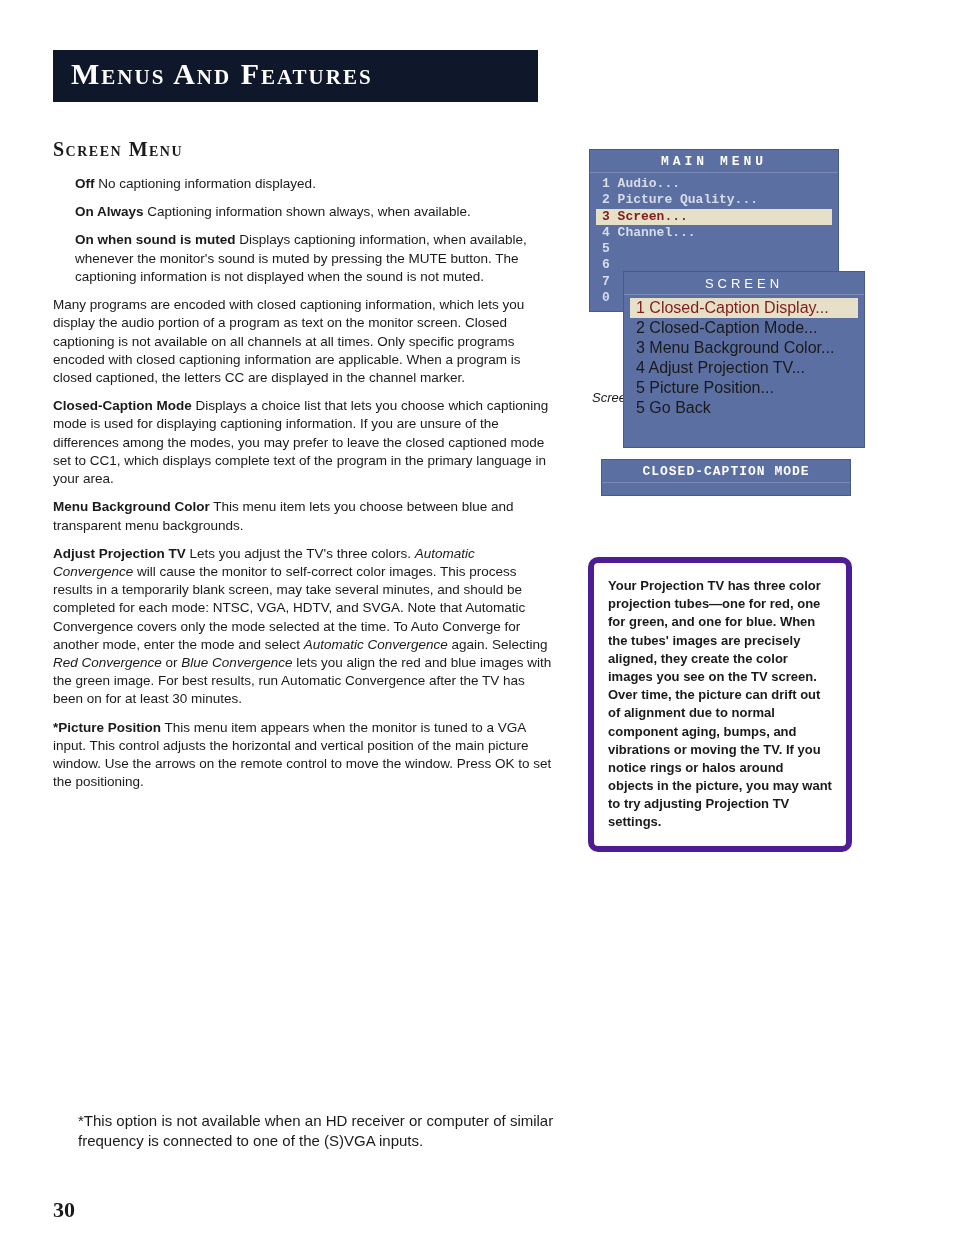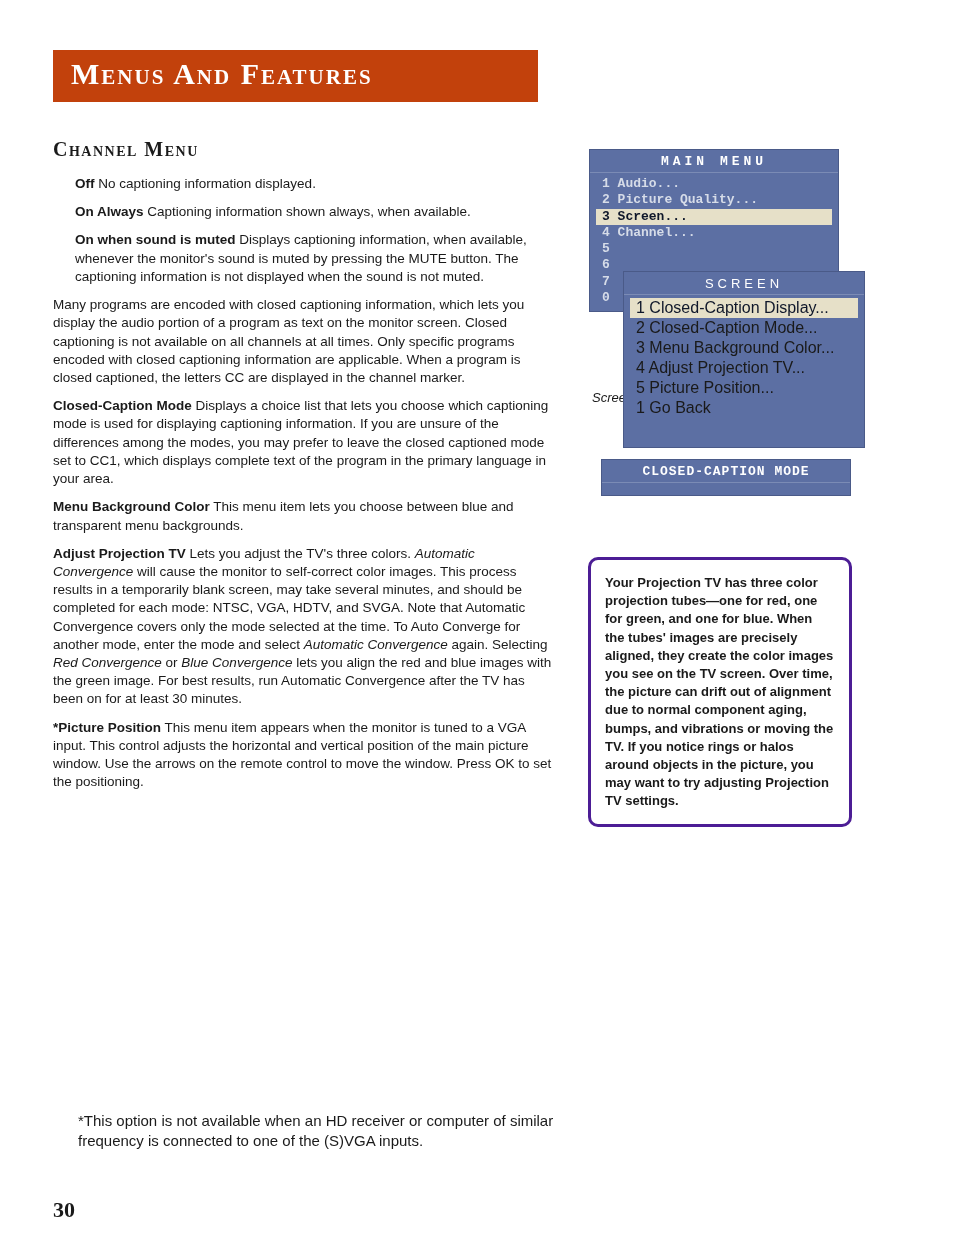--- a/index.html
+++ b/index.html
@@ -14,21 +14,21 @@
     position: relative;
     box-sizing: border-box;
   }
   .page {
     padding: 50px 53px 30px 53px;
     box-sizing: border-box;
     height: 100%;
     position: relative;
   }
   .header-bar {
-    background: #c2410c;
+    background: #0f172a;
     color: #fff;
     font-family: "Copperplate", "Copperplate Gothic", "Trebuchet MS", serif;
     font-weight: 700;
     font-size: 30px;
     letter-spacing: 1px;
     padding: 7px 5px 11px 18px;
     display: inline-block;
     text-transform: capitalize;
     width: 485px;
     box-sizing: border-box;
@@ -109,21 +109,21 @@
   .osd-items {
     padding: 3px 6px 5px 6px;
   }
   .osd-item {
     padding: 0 0 0 6px;
     line-height: 1.25;
     white-space: pre;
   }
   .osd-item.selected {
     background: #e6e0c8;
-    color: #0f172a;
+    color: #7f1d1d;
   }
   .osd-item.underline { }
   .osd-nested {
     margin-left: 20px;
     margin-top: -2px;
     background: #5c6fa3;
     box-shadow: 0 0 0 1px #4a5a88;
     width: 240px;
     padding-bottom: 24px;
   }
@@ -138,21 +138,21 @@
     font-size: 13px;
     color: #d6dce8;
     font-weight: 700;
     width: 248px;
     margin-left: 16px;
     margin-top: 55px;
     box-shadow: 0 0 0 1px #4a5a88;
     padding-bottom: 12px;
   }
   .note-box {
-    border: 3px solid #4c1d95;
+    border: 6px solid #4c1d95;
     border-radius: 10px;
     padding: 14px 14px;
     font-size: 13px;
     font-weight: 700;
     line-height: 1.4;
     margin-top: 62px;
     margin-left: 2px;
     width: 264px;
     box-sizing: border-box;
   }
@@ -161,21 +161,21 @@
   .osd-nested.abs { position: absolute; top: 78px; left: 18px; margin-top: 44px; }
 </style>
 </head>
 <body>
 
 <div class="page">
   <div class="header-bar"><span>Menus and Features</span></div>
 
   <div class="content">
     <div class="left-col">
-      <h2 class="section-title">Channel Menu</h2>
+      <h2 class="section-title">Screen Menu</h2>
 
 
       <div class="def-list">
         <p class="def-item">
           <span class="term">Off</span><span>   No captioning information displayed.</span>
         </p>
         <p class="def-item">
           <span class="term">On Always</span><span>   Captioning information shown always, when available.</span>
         </p>
         <p class="def-item">
@@ -219,21 +219,21 @@
           </div>
         </div>
         <div class="osd-nested abs">
           <div class="osd-title sub">SCREEN</div>
           <div class="osd-items">
             <div class="osd-item selected underline">1 Closed-Caption Display...</div>
             <div class="osd-item">2 Closed-Caption Mode...</div>
             <div class="osd-item">3 Menu Background Color...</div>
             <div class="osd-item">4 Adjust Projection TV...</div>
             <div class="osd-item">5 Picture Position...</div>
-            <div class="osd-item">1 Go Back</div>
+            <div class="osd-item">5 Go Back</div>
           </div>
         </div>
       </div>
 
       <div class="osd-caption">Screen menu when tuned to a VGA input.</div>
 
       <div class="osd2">
         <div class="osd-title" style="letter-spacing:1px;">CLOSED-CAPTION MODE</div>
       </div>
 

